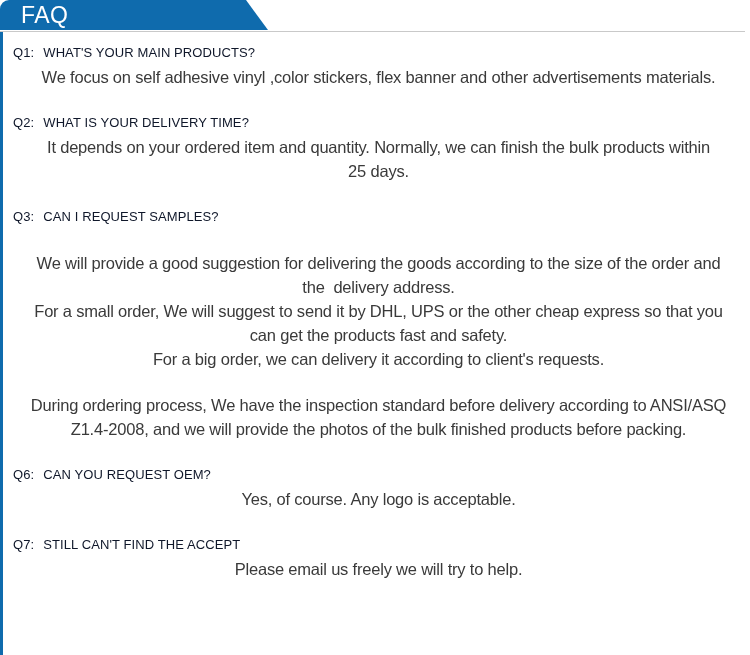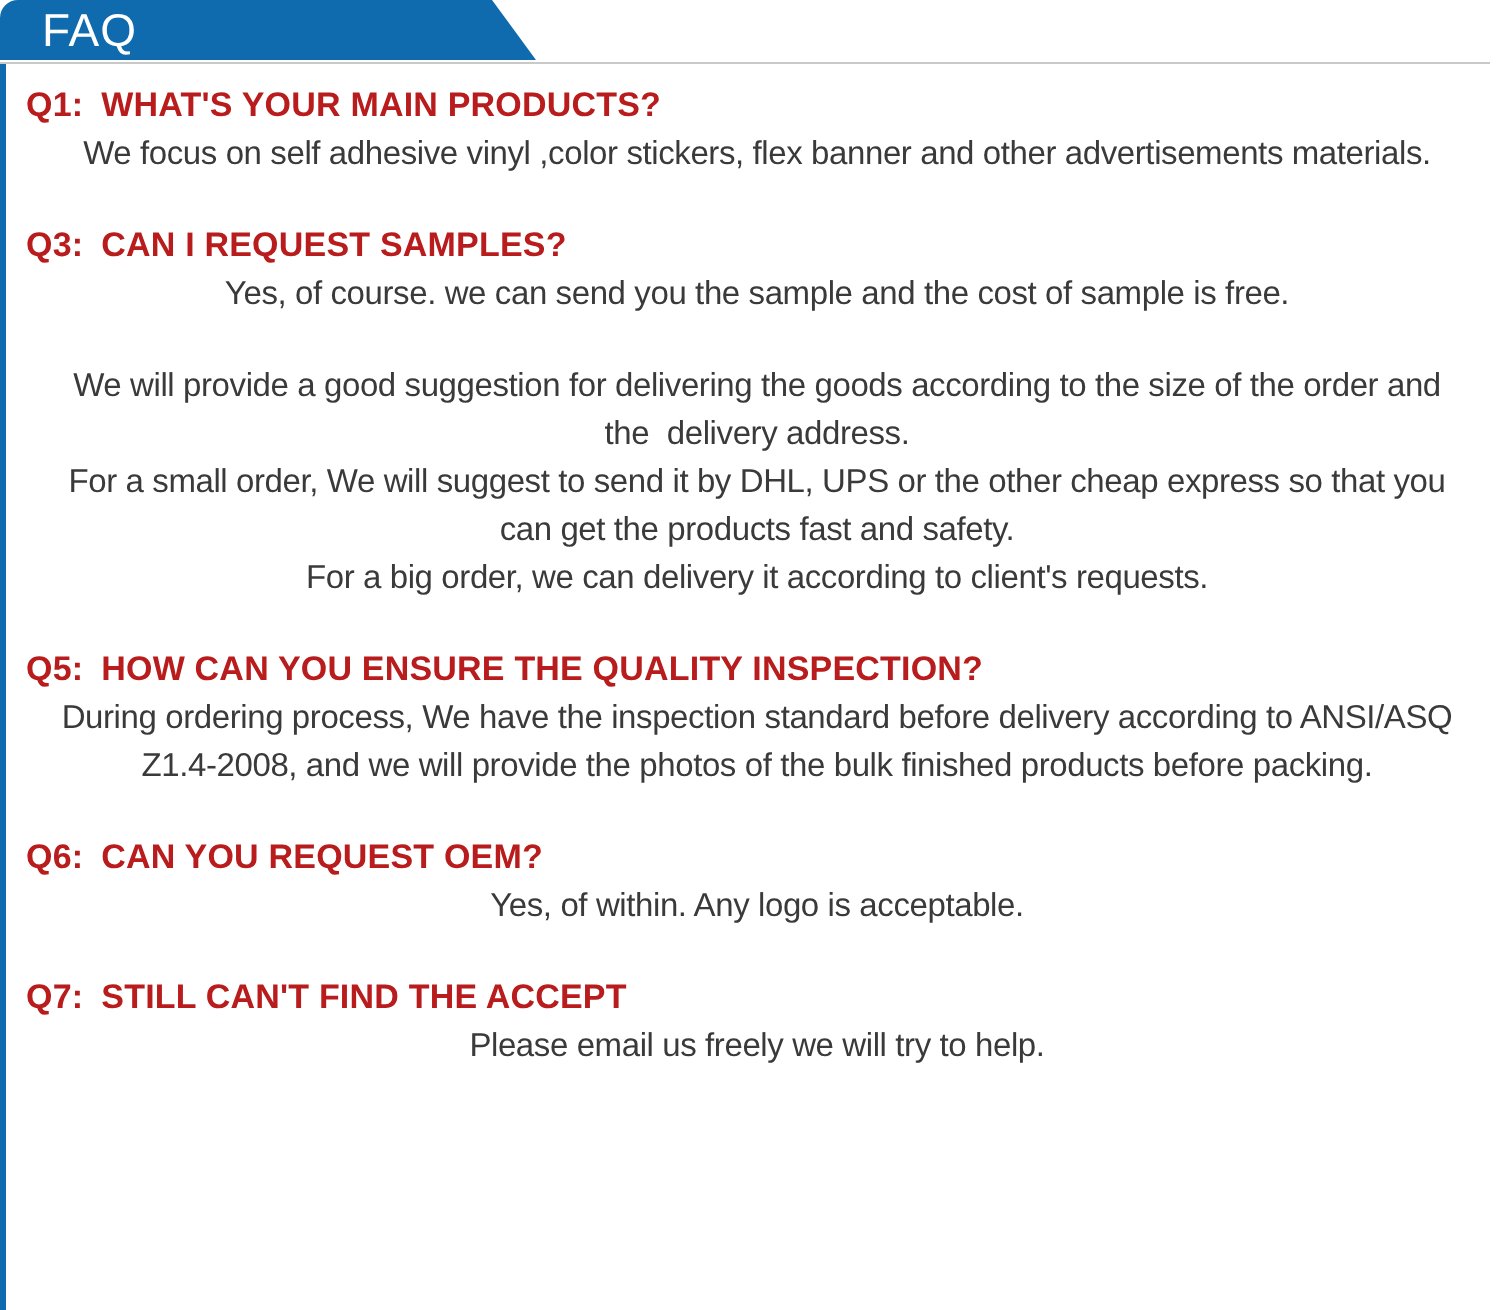--- a/index.html
+++ b/index.html
@@ -50,23 +50,23 @@
     z-index: 2;
   }
   .content {
     position: absolute;
     top: 41px;
     left: 13px;
     right: 6px;
   }
   .faq-item { margin-bottom: 22px; }
   .question {
-    color: #b91c1c;
-    font-size: 17px;
-    font-weight: 700;
+    color: #0f172a;
+    font-size: 13px;
+    font-weight: 400;
     line-height: 24px;
     letter-spacing: 0.1px;
     white-space: nowrap;
   }
   .q-text { margin-left: 9px; }
   .answer {
     color: #3a3a3a;
     font-size: 16.5px;
     font-weight: 400;
     line-height: 24px;
@@ -88,49 +88,52 @@
 
 <div class="content">
 
   <div class="faq-item">
     <div class="question">
       <span class="q-label">Q1:</span><span class="q-text">WHAT'S YOUR MAIN PRODUCTS?</span>
     </div>
     <div class="answer">We focus on self adhesive vinyl ,color stickers, flex banner and other advertisements materials.</div>
   </div>
 
+  <div class="faq-item">
+    <div class="question">
+      <span class="q-label">Q2:</span><span class="q-text">WHAT IS YOUR DELIVERY TIME?</span>
+    </div>
+    <div class="answer">It depends on your ordered item and quantity. Normally, we can finish the bulk products within
+25 days.</div>
+  </div>
 
   <div class="faq-item">
     <div class="question">
       <span class="q-label">Q3:</span><span class="q-text">CAN I REQUEST SAMPLES?</span>
     </div>
-    <div class="answer">Yes, of course. we can send you the sample and the cost of sample is free.</div>
   </div>
 
   <div class="faq-item">
     <div class="answer">We will provide a good suggestion for delivering the goods according to the size of the order and
 the  delivery address.
 For a small order, We will suggest to send it by DHL, UPS or the other cheap express so that you
 can get the products fast and safety.
 For a big order, we can delivery it according to client's requests.</div>
   </div>
 
   <div class="faq-item">
-    <div class="question">
-      <span class="q-label">Q5:</span><span class="q-text">HOW CAN YOU ENSURE THE QUALITY INSPECTION?</span>
-    </div>
     <div class="answer">During ordering process, We have the inspection standard before delivery according to ANSI/ASQ
 Z1.4-2008, and we will provide the photos of the bulk finished products before packing.</div>
   </div>
 
   <div class="faq-item">
     <div class="question">
       <span class="q-label">Q6:</span><span class="q-text">CAN YOU REQUEST OEM?</span>
     </div>
-    <div class="answer">Yes, of within. Any logo is acceptable.</div>
+    <div class="answer">Yes, of course. Any logo is acceptable.</div>
   </div>
 
   <div class="faq-item">
     <div class="question">
       <span class="q-label">Q7:</span><span class="q-text">STILL CAN'T FIND THE ACCEPT</span>
     </div>
     <div class="answer">Please email us freely we will try to help.</div>
   </div>
 
 </div>

